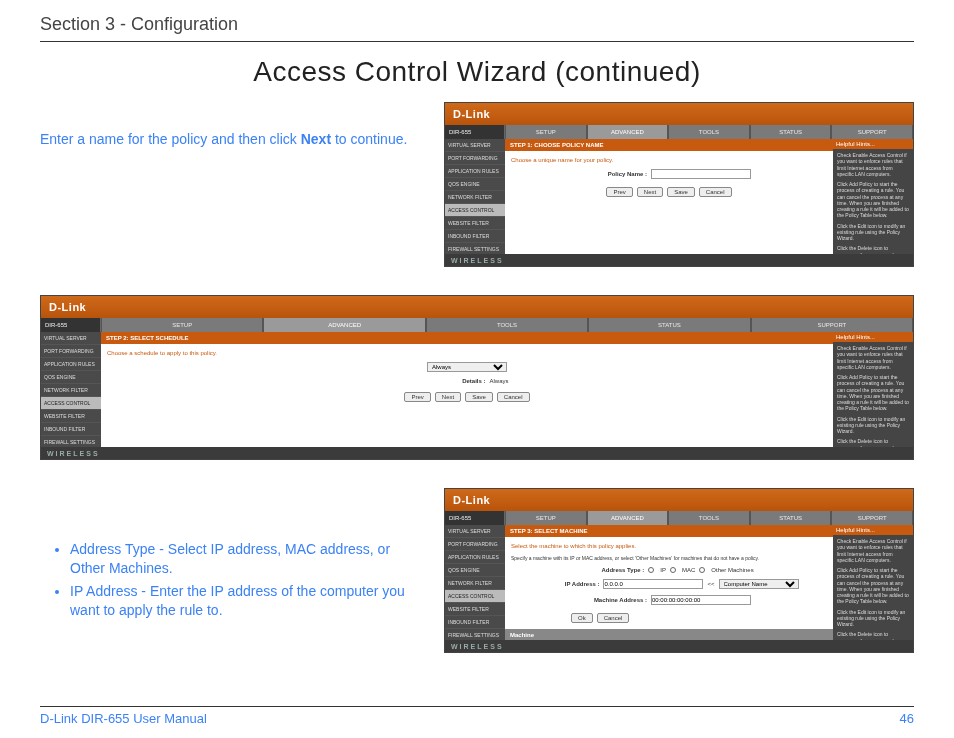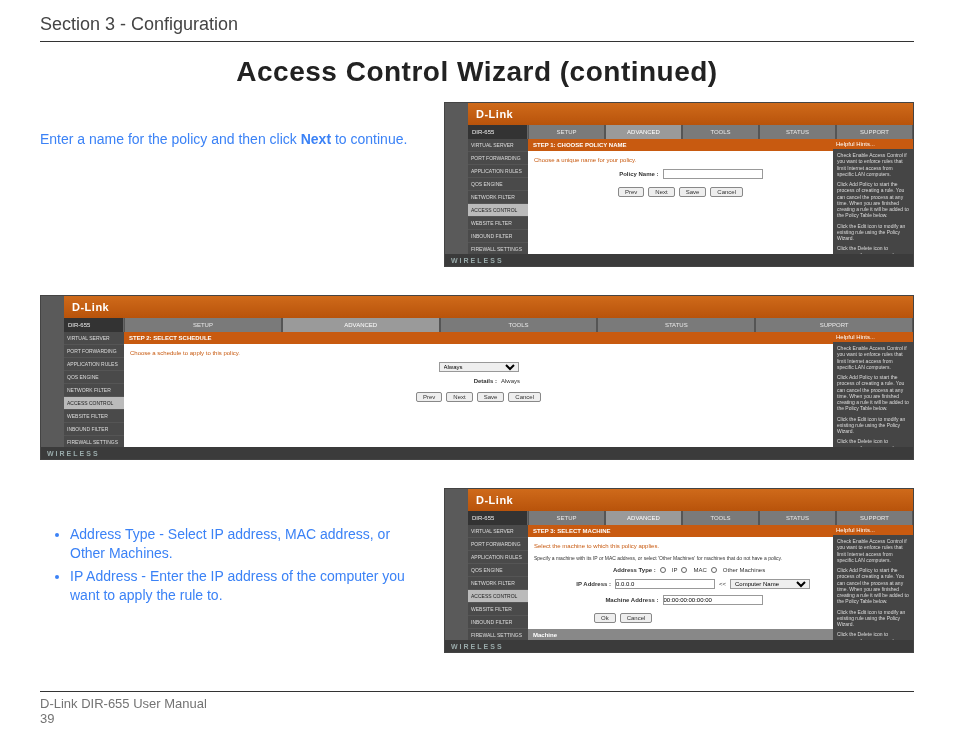--- a/index.html
+++ b/index.html
@@ -10,41 +10,40 @@
     font-family: Arial, Helvetica, sans-serif;
     color: #333;
     position: relative;
     padding: 12px 40px 12px 40px;
   }
   .topbar { font-size: 18px; color: #444; padding: 2px 0 4px 0; }
   .hr { border: none; border-top: 1px solid #333; margin: 2px 0 0 0; }
   .title {
     text-align: center;
     font-family: "Arial Narrow", Arial, sans-serif;
-    font-weight: 700;
+    font-weight: 400;
     font-size: 28px;
     letter-spacing: 0.5px;
     color: #222;
     margin: 14px 0 14px 0;
   }
   .row { display: flex; gap: 24px; margin-bottom: 28px; align-items: flex-start; }
   .row .txt { flex: 0 0 380px; font-size: 14px; color: #3b82f6; line-height: 1.35; padding-top: 28px; text-align: justify; }
   .row .txt .b { font-weight: 700; }
-  .row .txt ul { list-style: disc; padding-left: 30px; margin-top: 9px; }
+  .row .txt ul { list-style: disc; padding-left: 30px; margin-top: 24px; }
   .row .txt li { margin-bottom: 4px; text-align: left; }
   .shot {
     flex: 1;
     border: 1px solid #444;
     background: #5a5a5a;
     height: 165px;
     position: relative;
     font-size: 7px;
     color: #ccc;
     overflow: hidden;
-    padding-left: 23px;
   }
   .brandbar {
     background: linear-gradient(#cf6a1a,#b8530b);
     height: 22px;
     display:flex; align-items:center;
     padding-left:8px;
   }
   .brandbar .logo { color:#fff; font-weight:700; font-size:11px; letter-spacing:0.5px; }
   .tabsrow { display:flex; height:14px; background:#444; }
   .tabsrow .model { width:60px; background:#333; color:#eee; font-size:6px; display:flex; align-items:center; padding-left:4px; border-right:1px solid #666;}
@@ -67,21 +66,21 @@
   .btn { font-size:6px; padding:1px 6px; background:#eee; border:1px solid #888; border-radius:2px; }
   .rightcol { width:80px; background:#454545; color:#ddd; font-size:5px; padding:4px; }
   .rightcol .hh { background:#c85a10; color:#fff; font-size:6px; padding:2px 3px; margin:-4px -4px 3px -4px; }
   .rightcol p { margin-bottom:4px; line-height:1.25; }
   .wireless { position:absolute; left:0; right:0; bottom:0; height:12px; background:#3b3b3b; color:#9aa; font-size:7px; font-weight:700; letter-spacing:2px; display:flex; align-items:center; padding-left:6px; }
   .footer {
     position: absolute;
     left: 40px; right: 40px; bottom: 12px;
   }
   .footer .hr2 { border:none; border-top:1px solid #333; margin-bottom:4px;}
-  .footer .line { display:flex; justify-content:flex-end; font-size:13px; color:#737373;flex-direction:column; }
+  .footer .line { display:flex; justify-content:space-between; font-size:13px; color:#3b82f6; }
   .radio { width:6px; height:6px; border:1px solid #666; border-radius:50%; display:inline-block; vertical-align:middle; margin-right:2px;}
 </style>
 </head>
 <body>
 
 <div class="topbar">Section 3 - Configuration</div>
 <hr class="hr">
 
 <div class="title">Access Control Wizard (continued)</div>
 
@@ -278,15 +277,15 @@
         </div>
         <div class="wireless">WIRELESS</div>
       </div>
     </div>
   </div>
 
 <div class="footer">
   <hr class="hr2">
   <div class="line">
     <span>D-Link DIR-655 User Manual</span>
-    <span>39</span>
+    <span>46</span>
   </div>
 </div>
 
 </body></html>

